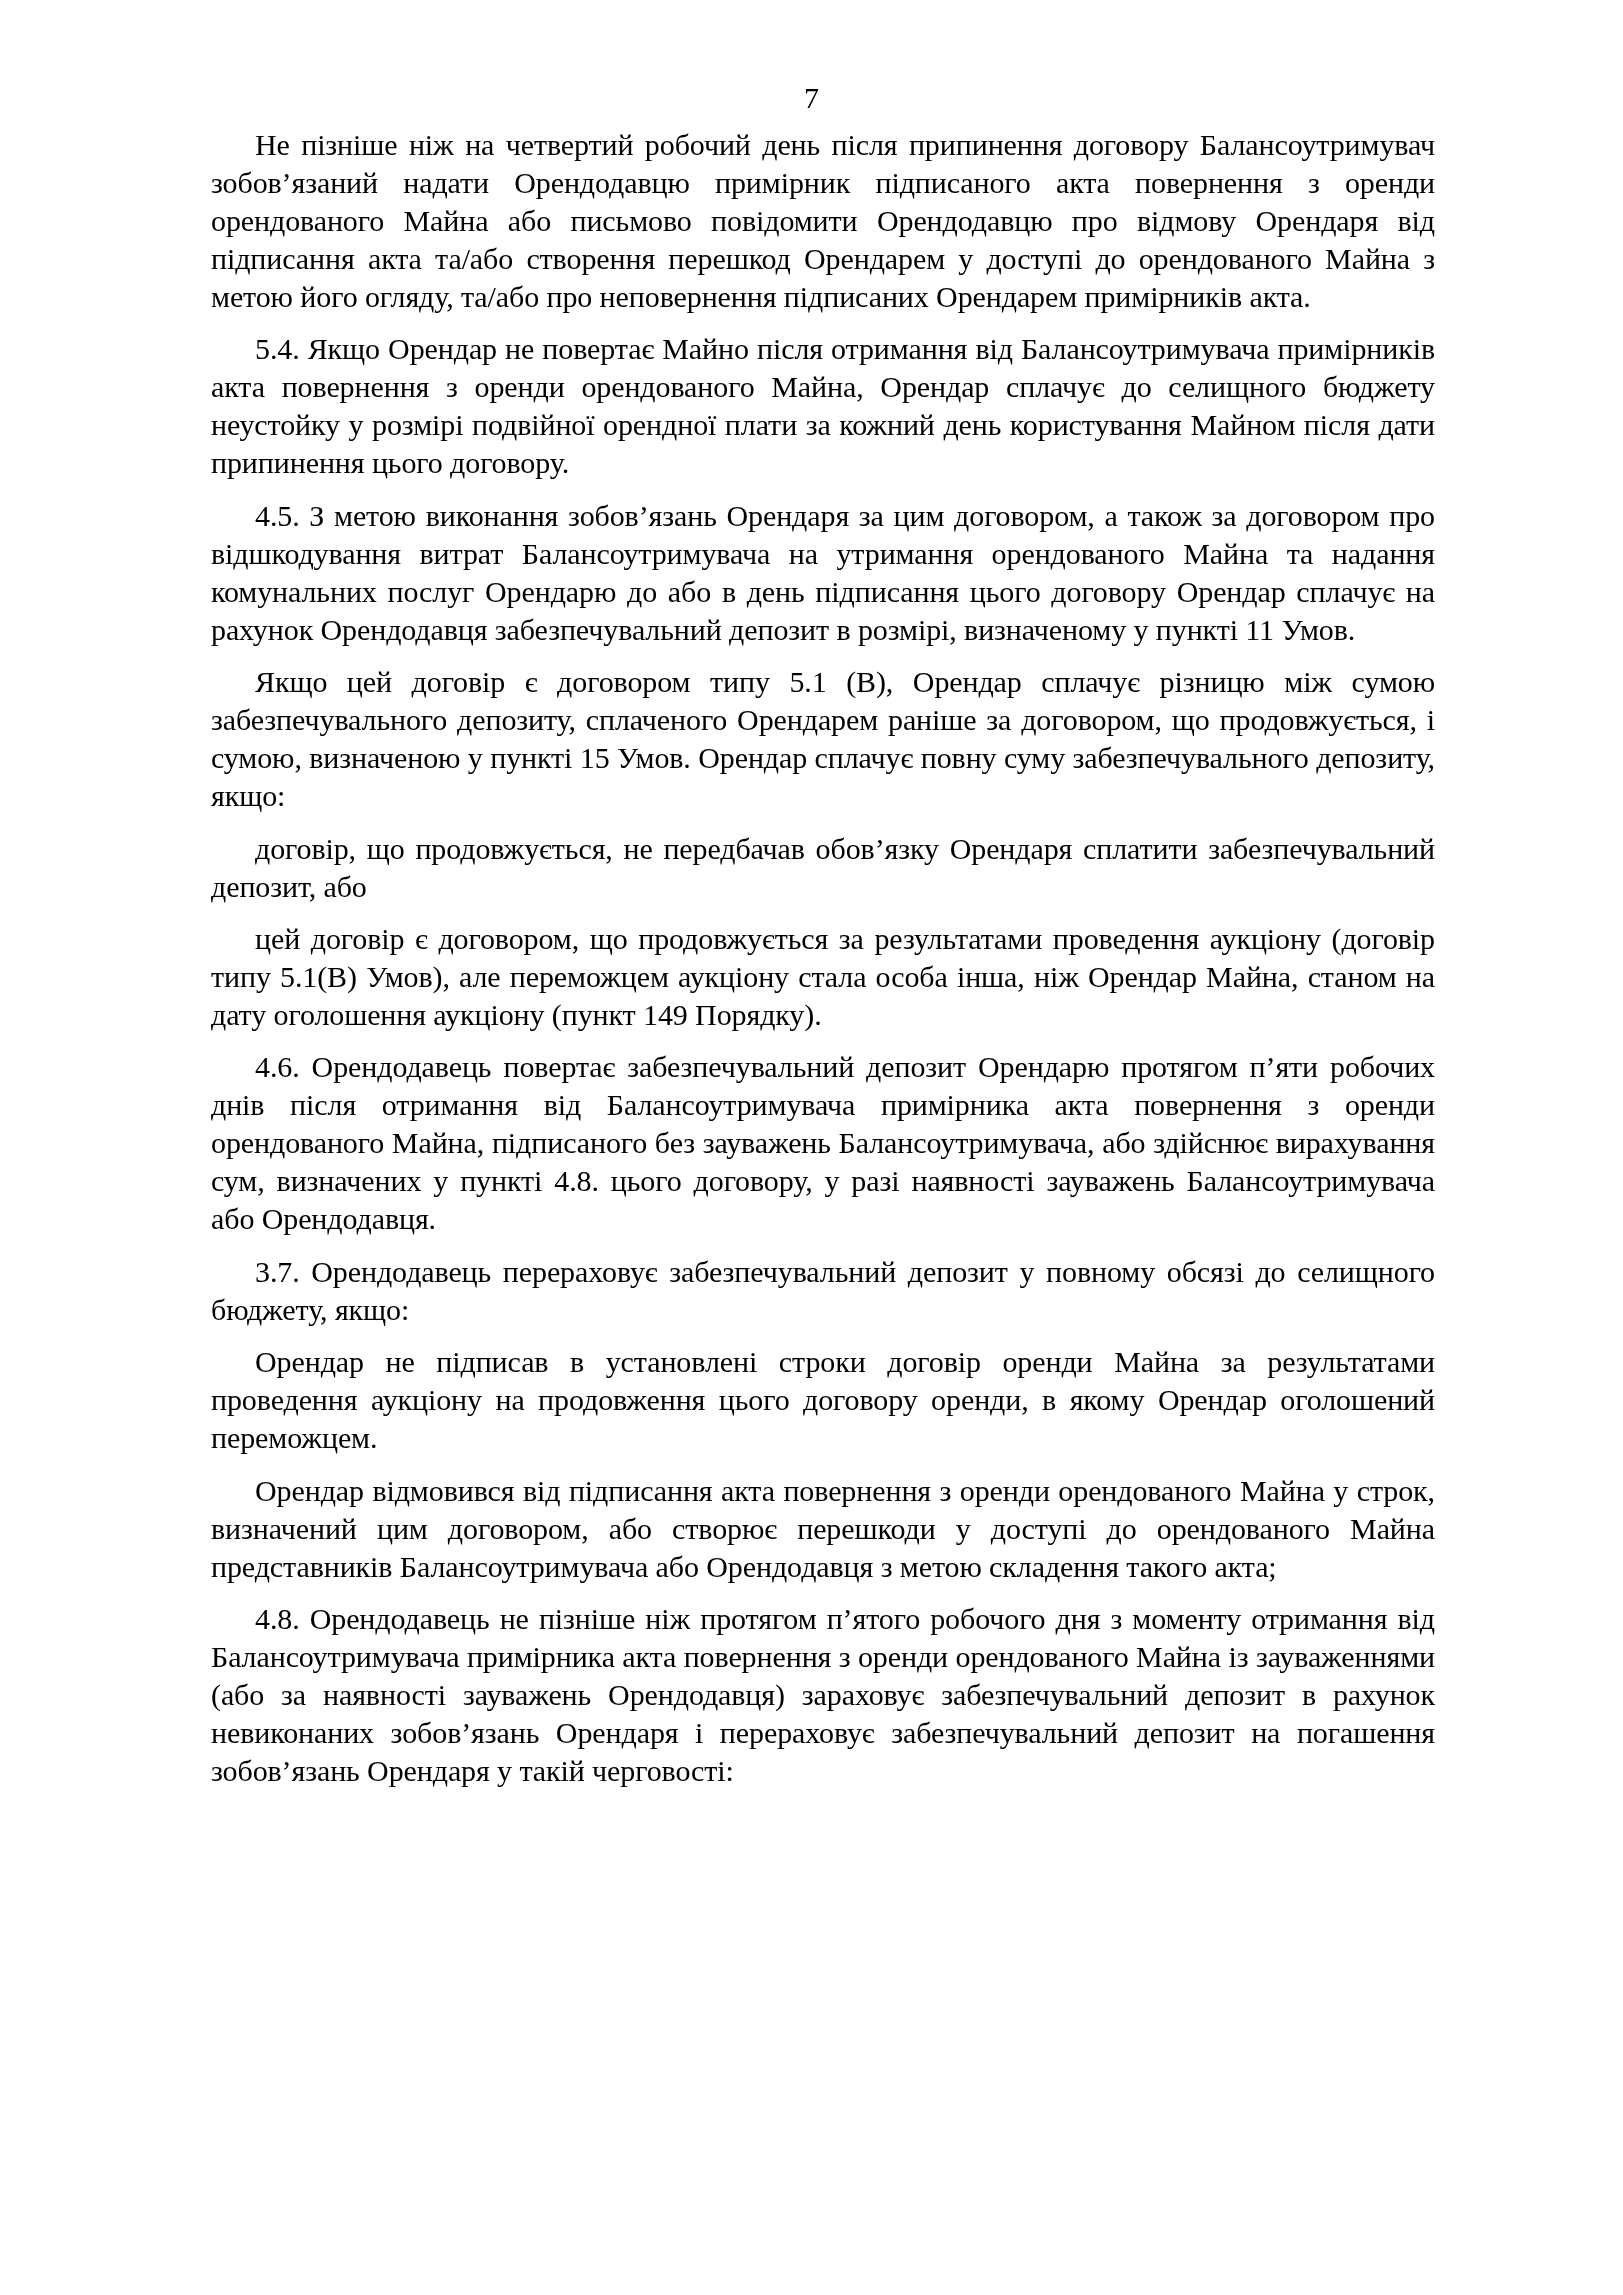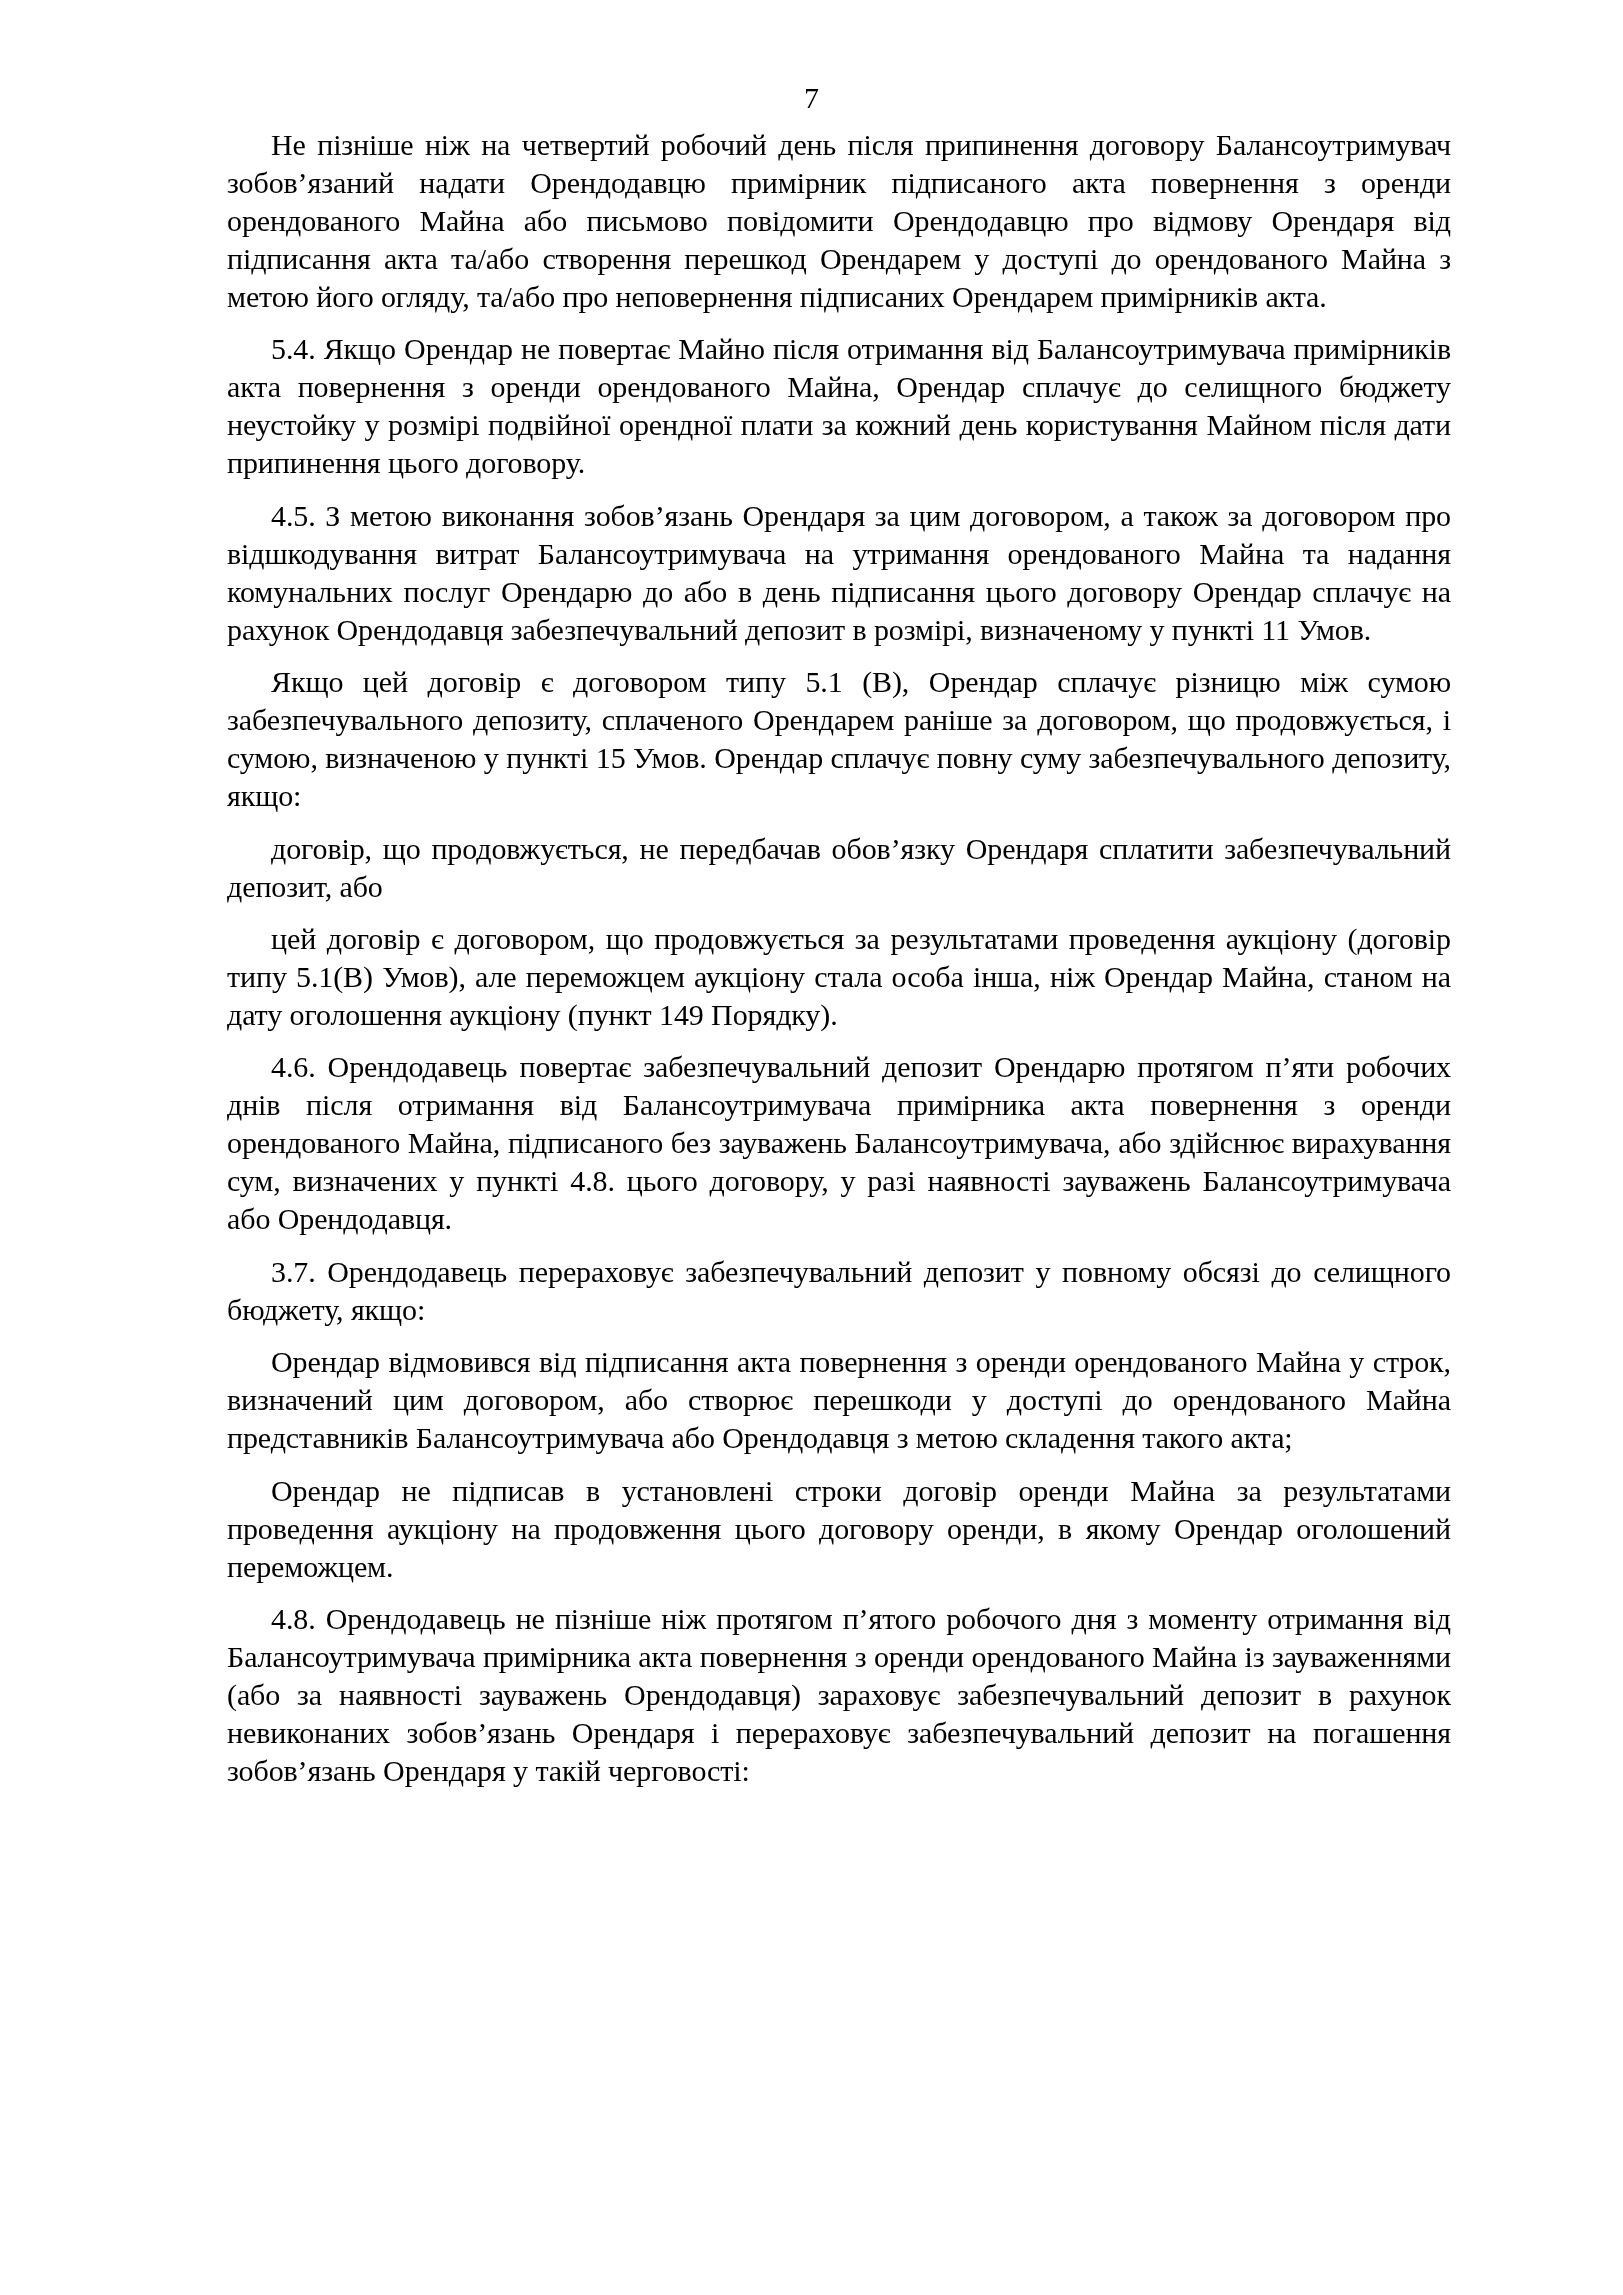--- a/index.html
+++ b/index.html
@@ -20,21 +20,21 @@
       top: 79px;
       left: 0;
       width: 1623px;
       text-align: center;
       font-size: 30px;
       line-height: 37px;
     }
     .content {
       position: absolute;
       top: 126px;
-      left: 227px;
+      left: 211px;
       width: 1224px;
     }
     .para {
       margin: 0 0 14.4px 0;
       font-size: 30px;
       line-height: 38px;
       text-align: justify;
       text-indent: 44px;
       letter-spacing: -0.1px;
       word-spacing: 0px;
@@ -47,17 +47,17 @@
 
 <div class="content">
   <p class="para">Не пізніше ніж на четвертий робочий день після припинення договору Балансоутримувач зобов’язаний надати Орендодавцю примірник підписаного акта повернення з оренди орендованого Майна або письмово повідомити Орендодавцю про відмову Орендаря від підписання акта та/або створення перешкод Орендарем у доступі до орендованого Майна з метою його огляду, та/або про неповернення підписаних Орендарем примірників акта.</p>
   <p class="para">5.4. Якщо Орендар не повертає Майно після отримання від Балансоутримувача примірників акта повернення з оренди орендованого Майна, Орендар сплачує до селищного бюджету неустойку у розмірі подвійної орендної плати за кожний день користування Майном після дати припинення цього договору.</p>
   <p class="para">4.5. З метою виконання зобов’язань Орендаря за цим договором, а також за договором про відшкодування витрат Балансоутримувача на утримання орендованого Майна та надання комунальних послуг Орендарю до або в день підписання цього договору Орендар сплачує на рахунок Орендодавця забезпечувальний депозит в розмірі, визначеному у пункті 11 Умов.</p>
   <p class="para">Якщо цей договір є договором типу 5.1 (В), Орендар сплачує різницю між сумою забезпечувального депозиту, сплаченого Орендарем раніше за договором, що продовжується, і сумою, визначеною у пункті 15 Умов. Орендар сплачує повну суму забезпечувального депозиту, якщо:</p>
   <p class="para">договір, що продовжується, не передбачав обов’язку Орендаря сплатити забезпечувальний депозит, або</p>
   <p class="para">цей договір є договором, що продовжується за результатами проведення аукціону (договір типу 5.1(В) Умов), але переможцем аукціону стала особа інша, ніж Орендар Майна, станом на дату оголошення аукціону (пункт 149 Порядку).</p>
   <p class="para">4.6. Орендодавець повертає забезпечувальний депозит Орендарю протягом п’яти робочих днів після отримання від Балансоутримувача примірника акта повернення з оренди орендованого Майна, підписаного без зауважень Балансоутримувача, або здійснює вирахування сум, визначених у пункті 4.8. цього договору, у разі наявності зауважень Балансоутримувача або Орендодавця.</p>
   <p class="para">3.7. Орендодавець перераховує забезпечувальний депозит у повному обсязі до селищного бюджету, якщо:</p>
+  <p class="para">Орендар не підписав в установлені строки договір оренди Майна за результатами проведення аукціону на продовження цього договору оренди, в якому Орендар оголошений переможцем.</p>
   <p class="para">Орендар відмовився від підписання акта повернення з оренди орендованого Майна у строк, визначений цим договором, або створює перешкоди у доступі до орендованого Майна представників Балансоутримувача або Орендодавця з метою складення такого акта;</p>
-  <p class="para">Орендар не підписав в установлені строки договір оренди Майна за результатами проведення аукціону на продовження цього договору оренди, в якому Орендар оголошений переможцем.</p>
   <p class="para">4.8. Орендодавець не пізніше ніж протягом п’ятого робочого дня з моменту отримання від Балансоутримувача примірника акта повернення з оренди орендованого Майна із зауваженнями (або за наявності зауважень Орендодавця) зараховує забезпечувальний депозит в рахунок невиконаних зобов’язань Орендаря і перераховує забезпечувальний депозит на погашення зобов’язань Орендаря у такій черговості:</p>
 </div>
 
 
 </body></html>

